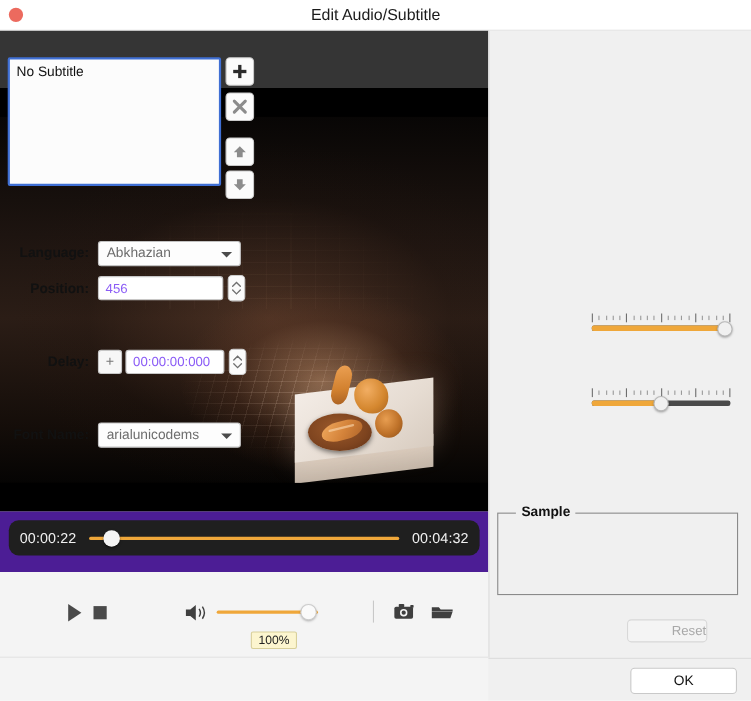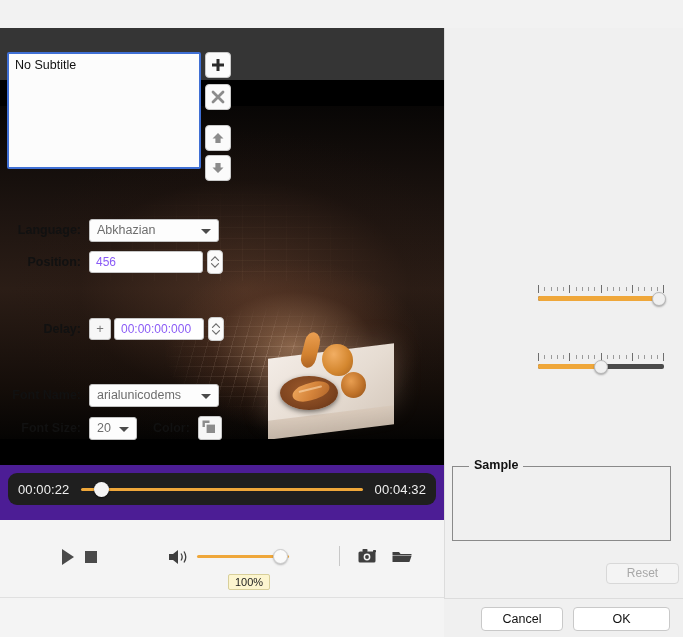--- a/index.html
+++ b/index.html
@@ -304,23 +304,23 @@
   .groupbox {
     position: absolute; left: 452px; top: 466px; width: 219px; height: 75px;
     border: 1px solid #8a8a8a;
   }
   .group-title {
     position: absolute; left: 16px; top: -9px;
     background: #f0f0f0; padding: 0 5px;
     font-size: 12.5px; color: #111; font-weight: 700;
   }
   .reset-btn {
-    position: absolute; left: 606px; top: 563px; width: 73px; height: 21px;
+    position: absolute; left: 570px; top: 563px; width: 73px; height: 21px;
     background: #f4f4f4; border: 1px solid #d8d8d8; border-radius: 4px;
-    font-size: 12px; color: #a8a8a8; text-align: center; line-height: 19px;
+    font-size: 12px; color: #a8a8a8; text-align: right; line-height: 19px;
     cursor: pointer;
   }
 
   
   .footer {
     position: absolute; left: 444px; top: 598px; width: 239px; height: 39px;
     background: #f0f0f0; border-top: 1px solid #dcdcdc;
   }
   .footer-strip {
     position: absolute; left: 0; top: 598px; width: 444px; height: 39px;
@@ -333,20 +333,24 @@
     cursor: pointer;
   }
   .dlg-btn.cancel { left: 481px; width: 82px; }
   .dlg-btn.ok { left: 573px; width: 97px; }
 </style>
 </head>
 <body>
 
 <div id="app">
 
+  <div class="titlebar">
+    <div class="close-dot"></div>
+    <div class="title-text">Edit Audio/Subtitle</div>
+  </div>
 
   <div class="video-pane">
     <div class="video-frame">
       <div class="scene">
         <div class="brickwall"></div>
         <div class="floor-grid"></div>
         <div class="table-side"></div>
         <div class="table-top"></div>
         <div class="plate"></div>
         <div class="bread-main"></div>
@@ -528,40 +532,24 @@
   </div>
 
   <div class="row" style="top:384px;">
     <div class="field-label">Font Name:</div>
     <div class="combo" style="width:130px;">
       <span>arialunicodems</span>
       <span class="caret"></span>
     </div>
   </div>
 
-  <div class="row" style="top:417px;">
-    <div class="field-label">Font Size:</div>
-    <div class="combo" style="width:48px;">
-      <span>20</span>
-      <span class="caret"></span>
-    </div>
-    <div style="width:16px;"></div>
-    <div style="font-size:12.5px; color:#111; font-weight:700;">Color:</div>
-    <div class="color-swatch" style="margin-left:8px;">
-      <svg width="16" height="16" viewBox="0 0 16 16" style="position:absolute; left:3px; top:3px;">
-        <path d="M0.5 0.5 h7 v2.4 h-4.6 v4.2 h-2.4 Z" fill="#8c8c8c"></path>
-        <rect x="4.6" y="4.6" width="8.4" height="8.4" fill="#8c8c8c"></rect>
-      </svg>
-    </div>
-  </div>
 
   <div class="groupbox">
     <div class="group-title">Sample</div>
   </div>
 
   <div class="reset-btn">Reset</div>
 
   <div class="footer-strip"></div>
   <div class="footer"></div>
-  <div class="dlg-btn cancel">Cancel</div>
   <div class="dlg-btn ok">OK</div>
 
 </div>
 
 </body></html>

